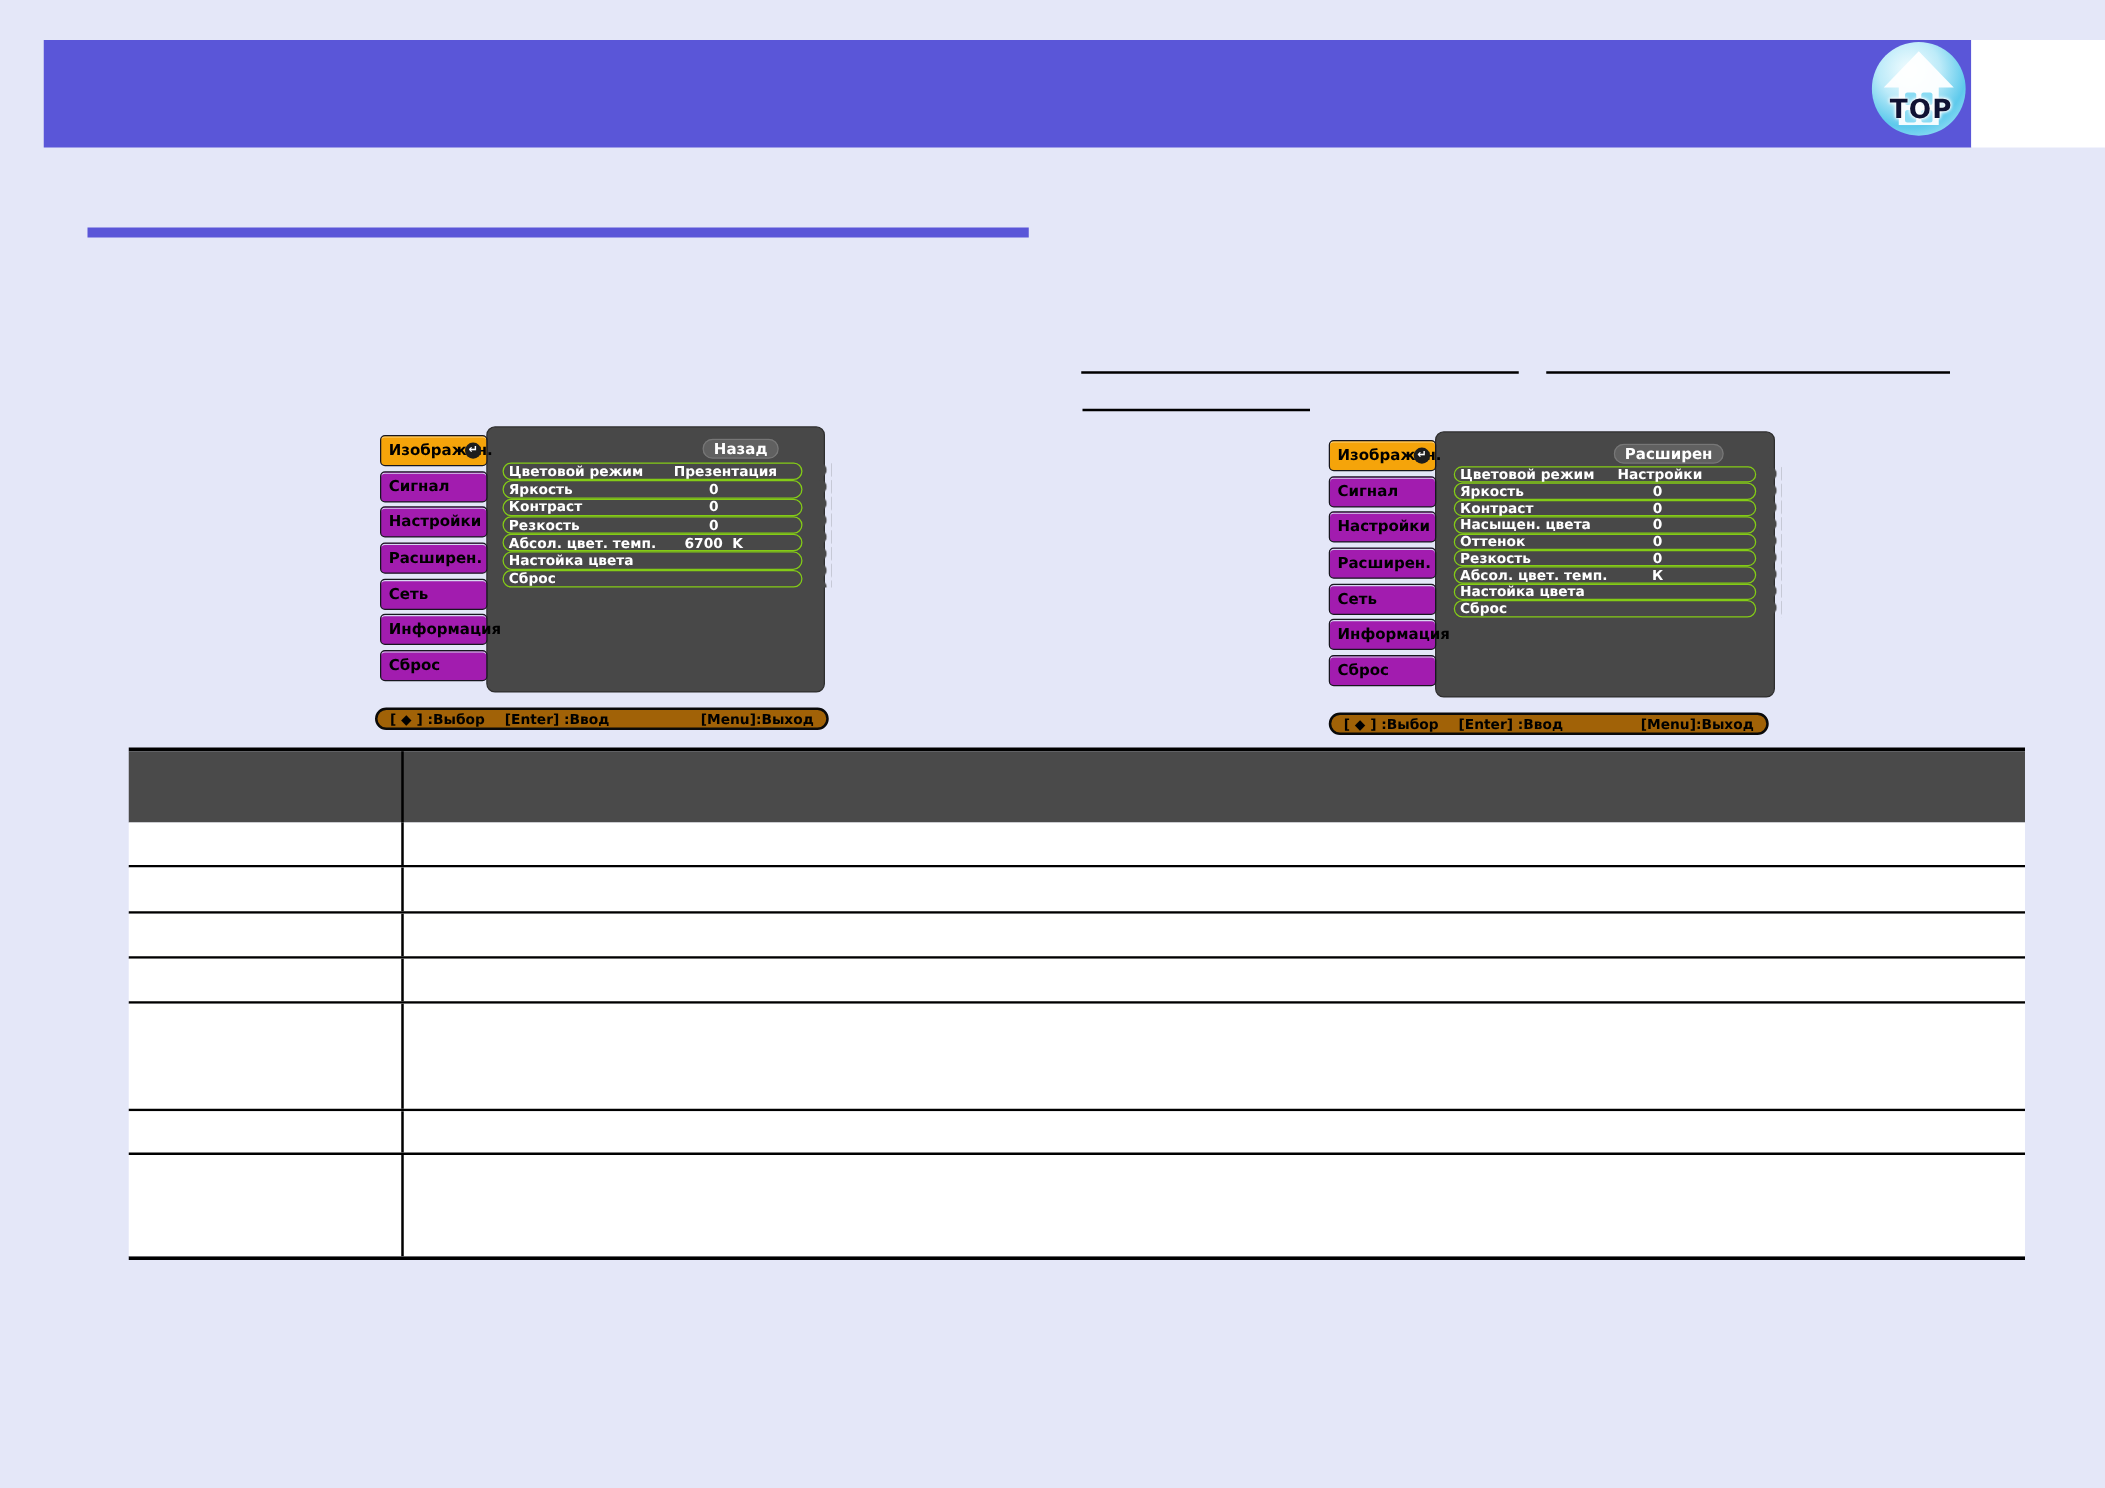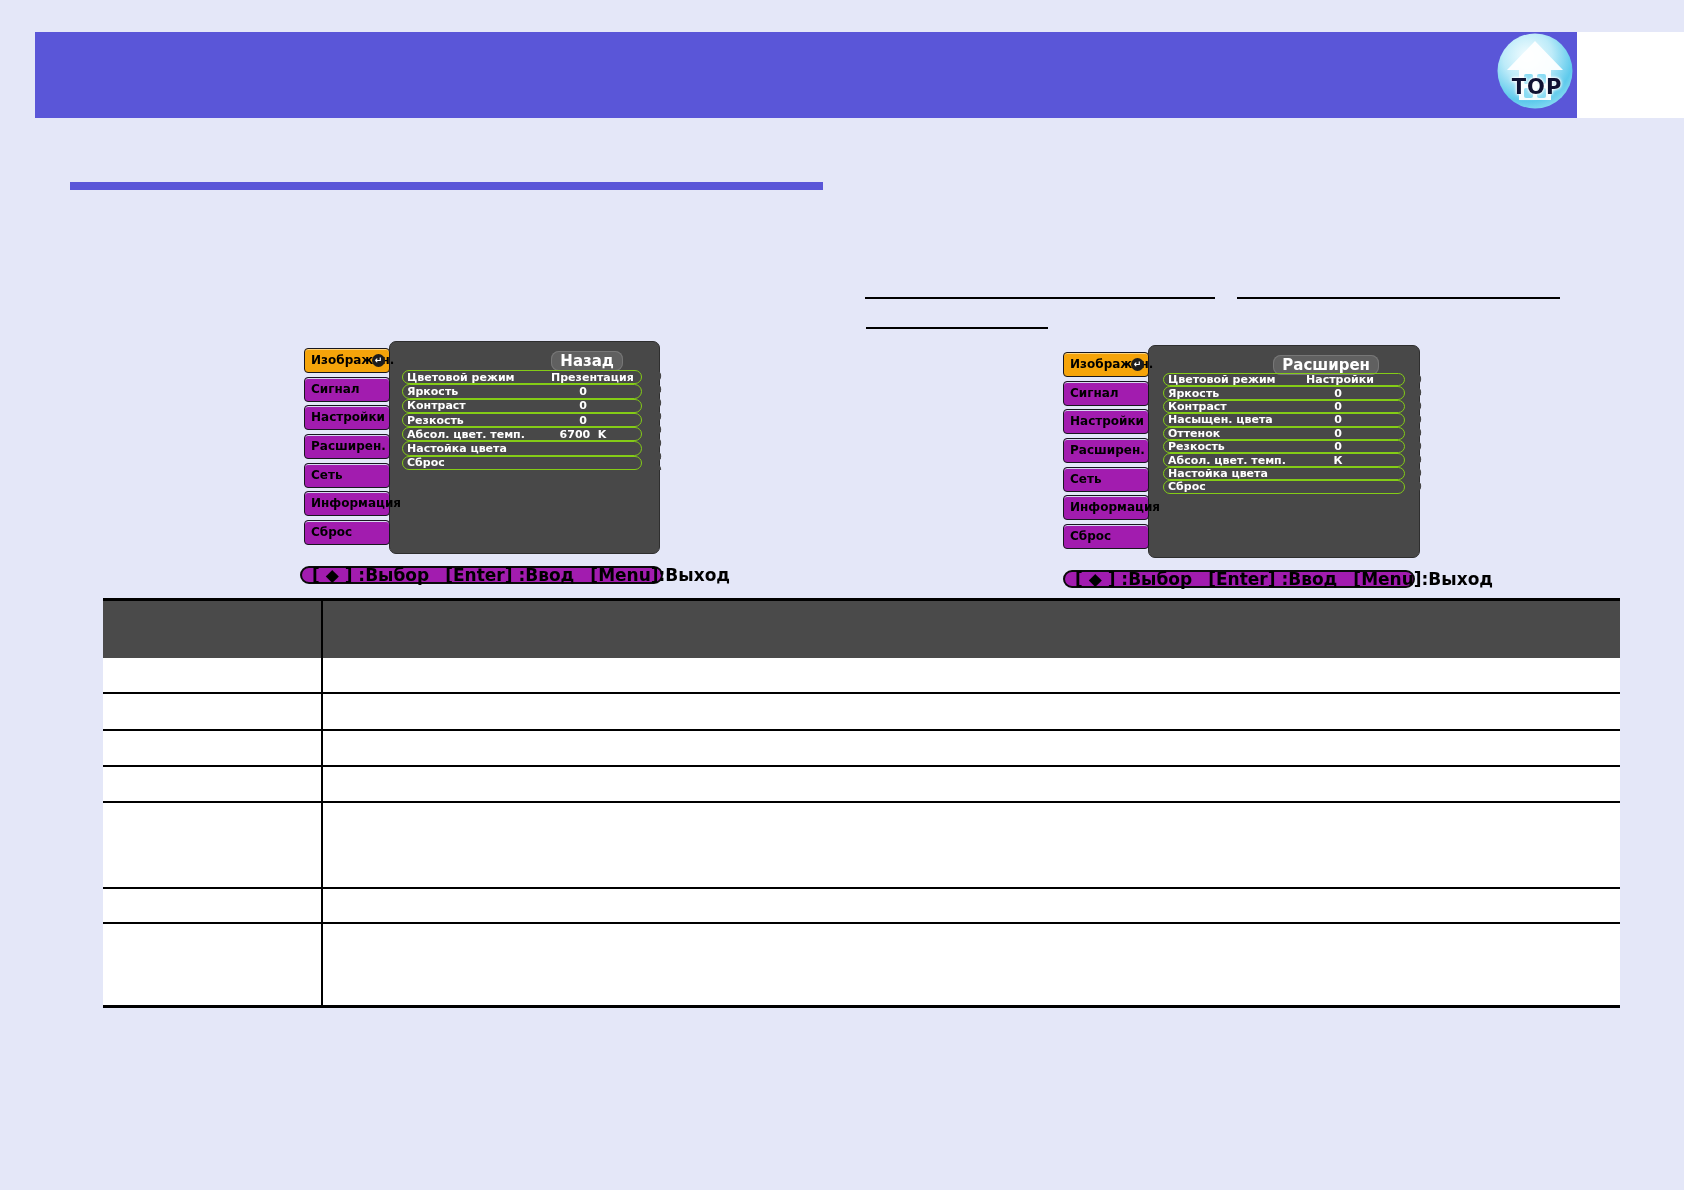--- a/index.html
+++ b/index.html
@@ -29,33 +29,33 @@
   .osd{position:absolute;}
   .osd .panel{position:absolute;background:#484848;border-radius:7px;border:1px solid #2e2e2e;}
   .edge-bumps{position:absolute;width:10px;background-image:radial-gradient(circle at 1px 7px,#484848 5px,transparent 5.6px);
               background-size:10px 13.4px;background-repeat:repeat-y;}
   .tab{position:absolute;left:0;width:86px;height:25px;background:#a21caf;border:1px solid #17171f;
        border-radius:4px;box-sizing:border-box;font-size:12px;font-weight:bold;color:#000;
        line-height:22px;padding-left:6px;box-shadow:inset 0 1px 0 #d7d7ef;}
   .tab.selected{background:#f5a40a;box-shadow:inset 0 1px 0 #ffd37a;}
   .ret{position:absolute;right:4px;top:5px;width:13px;height:13px;border-radius:50%;background:#1d1d1d;
        color:#fff;font-size:9px;line-height:13px;text-align:center;font-weight:bold;}
-  .back-pill{position:absolute;top:9px;background:#606060;color:#fff;font-size:15px;font-weight:bold;
+  .back-pill{position:absolute;top:9px;background:#606060;color:#fff;font-size:12px;font-weight:bold;
              padding:1px 9px;border-radius:8px;box-shadow:inset 0 0 0 1px #777;}
   .items{position:absolute;}
   .item{position:relative;box-sizing:border-box;border:1px solid #84cc16;border-radius:8px;
         color:#fff;font-size:11px;font-weight:bold;display:flex;align-items:center;padding-left:4px;}
   .osd-left .item{height:14.3px;width:240px;}
   .osd-right .item{height:13.4px;width:242px;}
-  .item .val{position:absolute;text-align:center;white-space:pre;margin-left:12px;}
+  .item .val{position:absolute;text-align:center;white-space:pre;}
   .osd-left .item .val{left:136px;width:64px;}
   .osd-right .item .val{left:130px;width:64px;}
 
-  .statusbar{position:absolute;height:18px;background:#a21caf;border:2px solid #0a0a0a;border-radius:10px;
-             box-sizing:border-box;display:flex;align-items:center;font-size:17px;font-weight:bold;color:#000;
+  .statusbar{position:absolute;height:18px;background:#a16207;border:2px solid #0a0a0a;border-radius:10px;
+             box-sizing:border-box;display:flex;align-items:center;font-size:11px;font-weight:bold;color:#000;
              padding:0 10px;gap:16px;white-space:pre;}
   .statusbar .exit{margin-left:auto;}
 
   
   .dtable{position:absolute;left:103px;top:598px;width:1517px;border-top:3px solid #000;
           border-bottom:3px solid #000;box-sizing:content-box;}
   .thead{height:57px;background:#4a4a4a;border-bottom:0;display:flex;box-sizing:border-box;}
   .thead .c1{width:220px;border-right:2px solid #000;box-sizing:border-box;}
   .thead .c2{flex:1;}
   .trow{display:flex;border-bottom:2px solid #000;box-sizing:border-box;background:#fff;}

